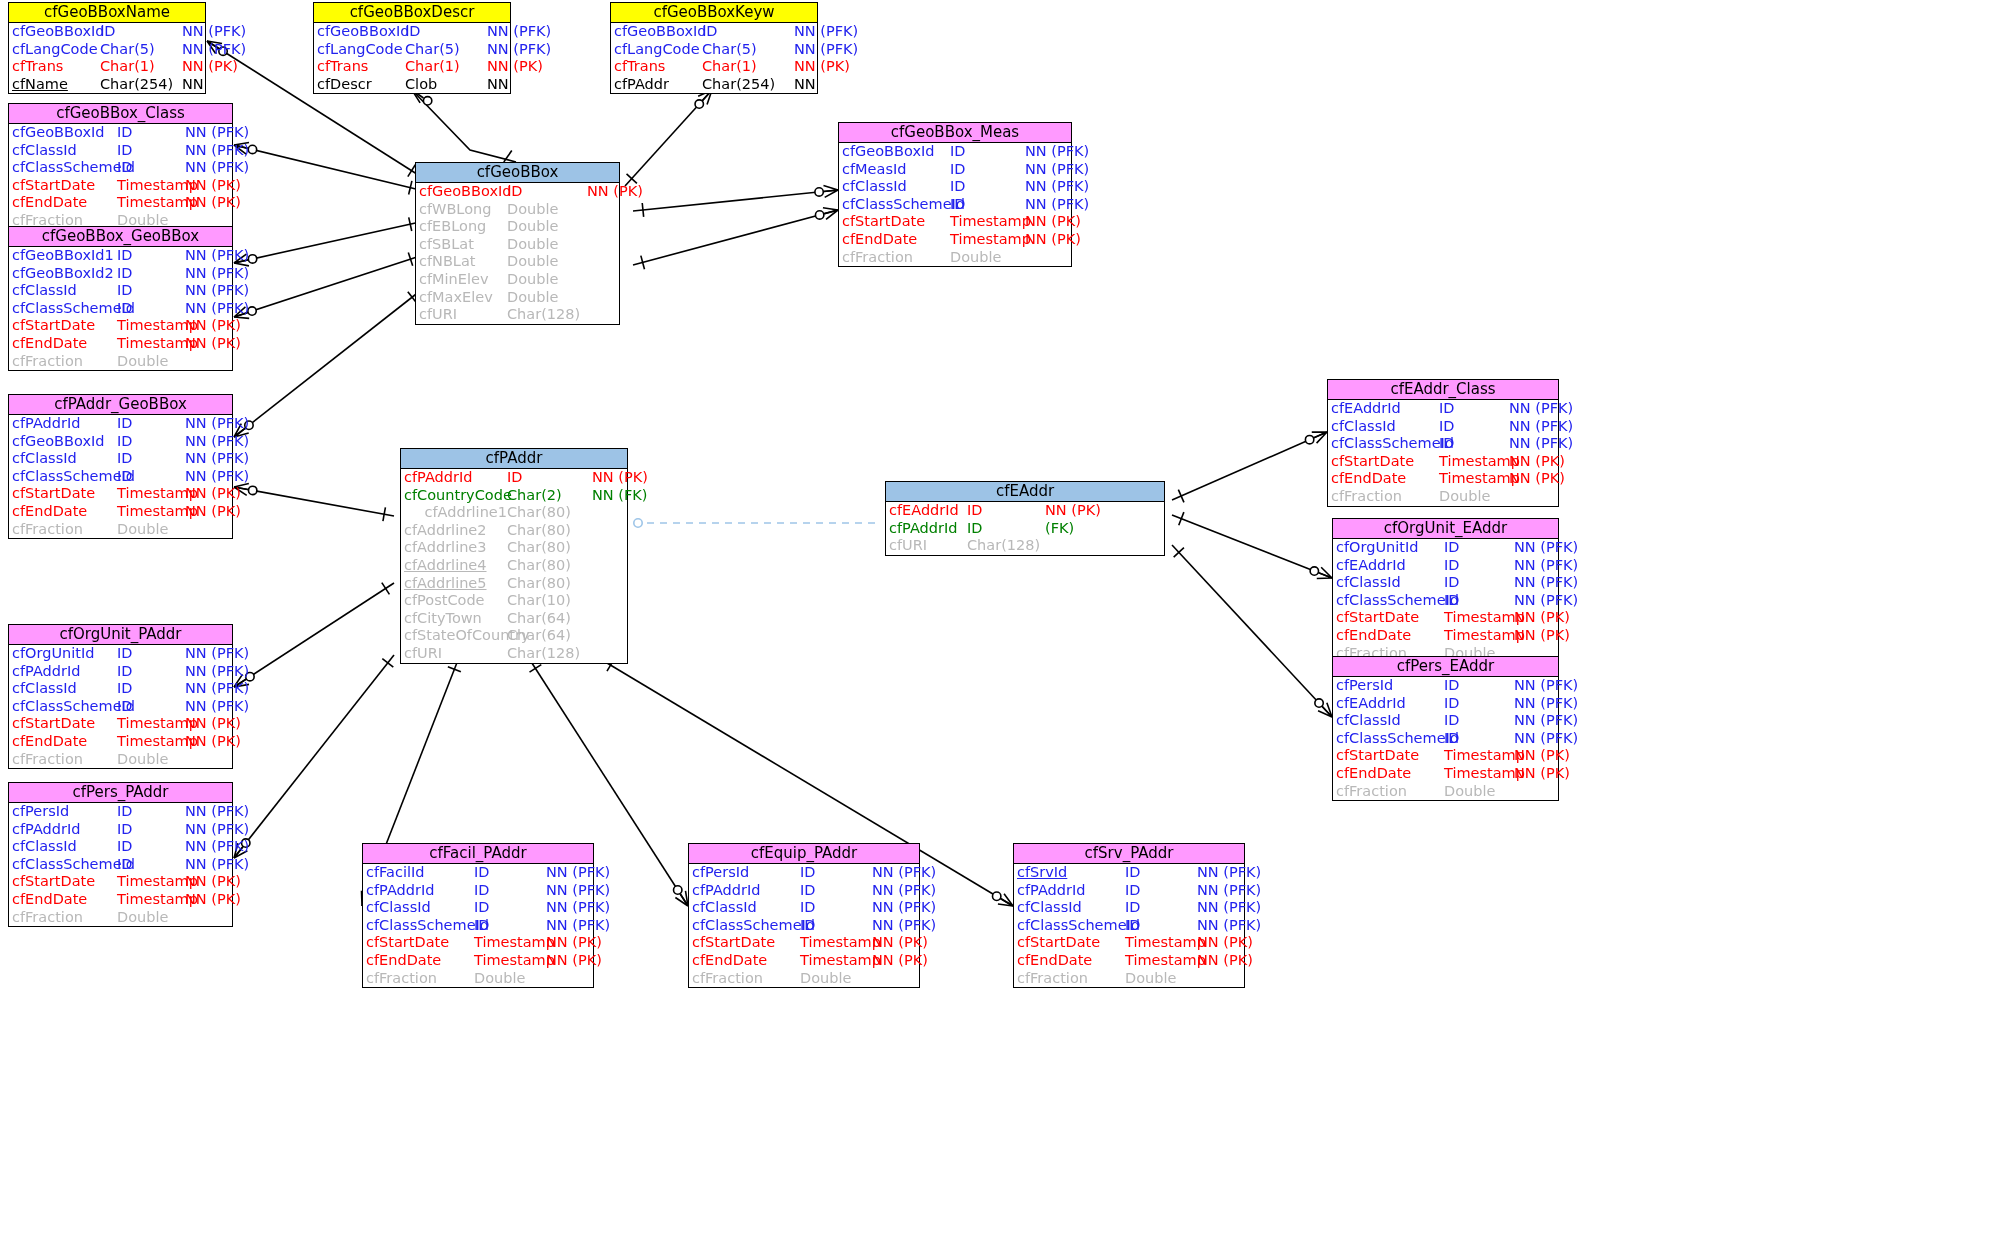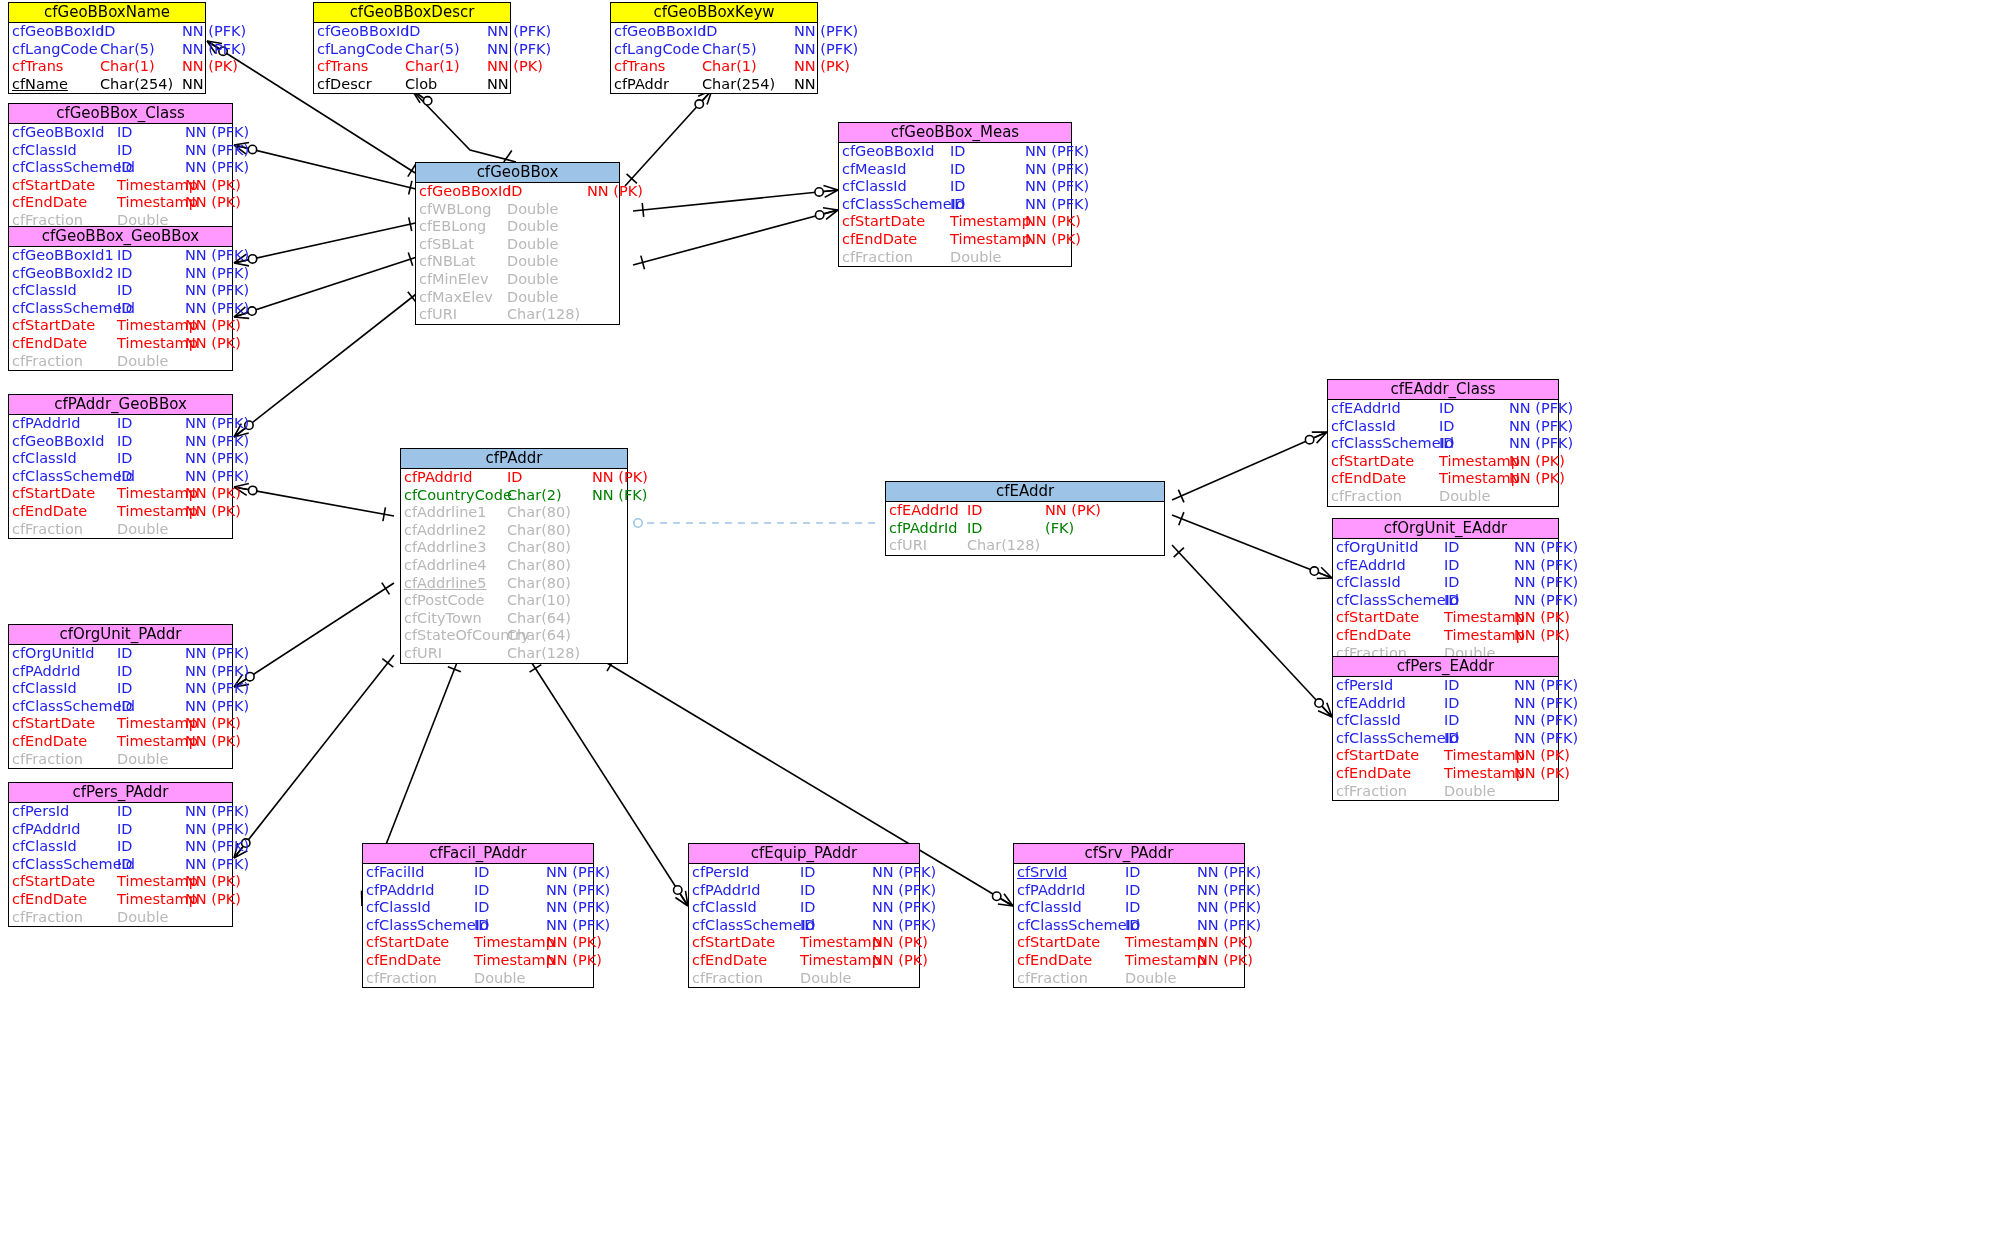--- a/index.html
+++ b/index.html
@@ -393,36 +393,36 @@
             <span class="c-name" style="width: 103px;">cfPAddrId</span>
             <span class="c-type" style="width: 85px;">ID</span>
             <span class="c-con">NN (PK)</span>
           </div>
           <div class="row k-fk">
             <span class="c-name" style="width: 103px;">cfCountryCode</span>
             <span class="c-type" style="width: 85px;">Char(2)</span>
             <span class="c-con">NN (FK)</span>
           </div>
           <div class="row k-opt">
-            <span class="c-name" style="width: 103px;">cfAddrline1</span>
+            <span class="c-name" style="width: 103px; text-align: right;">cfAddrline1</span>
             <span class="c-type" style="width: 85px;">Char(80)</span>
             <span class="c-con"></span>
           </div>
           <div class="row k-opt">
             <span class="c-name" style="width: 103px;">cfAddrline2</span>
             <span class="c-type" style="width: 85px;">Char(80)</span>
             <span class="c-con"></span>
           </div>
           <div class="row k-opt">
             <span class="c-name" style="width: 103px;">cfAddrline3</span>
             <span class="c-type" style="width: 85px;">Char(80)</span>
             <span class="c-con"></span>
           </div>
           <div class="row k-opt">
-            <span class="c-name" style="width: 103px;">cfAddrline4</span>
+            <span class="c-name" style="width: 103px; text-decoration: underline;">cfAddrline4</span>
             <span class="c-type" style="width: 85px;">Char(80)</span>
             <span class="c-con"></span>
           </div>
           <div class="row k-opt">
             <span class="c-name" style="width: 103px; text-decoration: underline;">cfAddrline5</span>
             <span class="c-type" style="width: 85px;">Char(80)</span>
             <span class="c-con"></span>
           </div>
           <div class="row k-opt">
             <span class="c-name" style="width: 103px;">cfPostCode</span>

